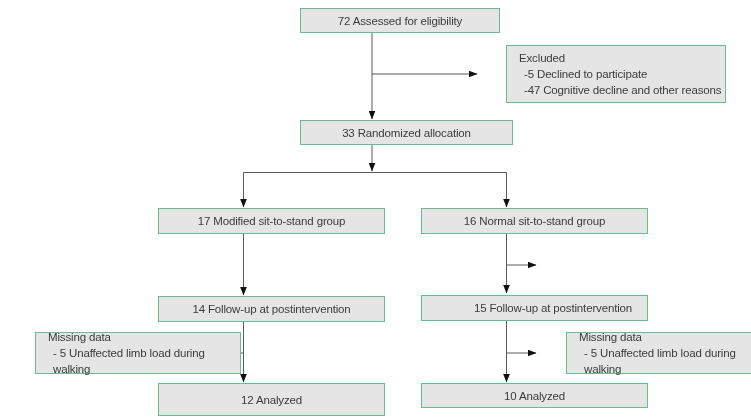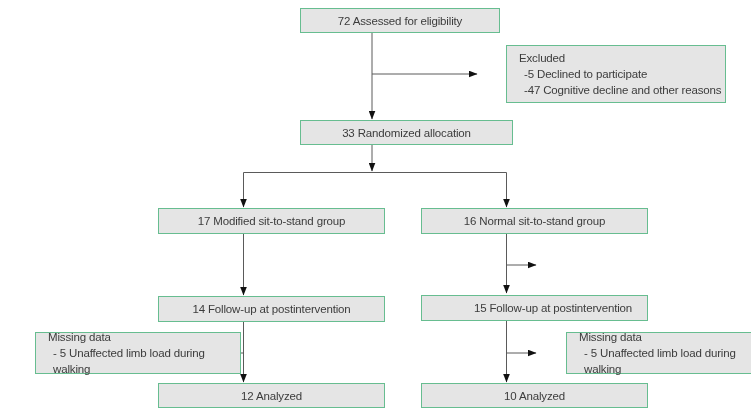--- a/index.html
+++ b/index.html
@@ -120,21 +120,21 @@
   <div class="box list" style="left:7px; top:332px; width:206px; height:42px;">
     <div class="box-title">Missing data</div>
     <div class="box-item">- 5 Unaffected limb load during walking</div>
   </div>
 
   <div class="box list" style="left:538px; top:332px; width:206px; height:42px;">
     <div class="box-title">Missing data</div>
     <div class="box-item">- 5 Unaffected limb load during walking</div>
   </div>
 
-  <div class="box center" style="left:130px; top:383px; width:227px; height:25px;">
+  <div class="box center" style="left:130px; top:383px; width:227px; height:33px;">
     <span>12 Analyzed</span>
   </div>
 
   <div class="box center" style="left:393px; top:383px; width:227px; height:25px;align-items:center;">
     <span>10 Analyzed</span>
   </div>
 
 </div>
 
 </body></html>

